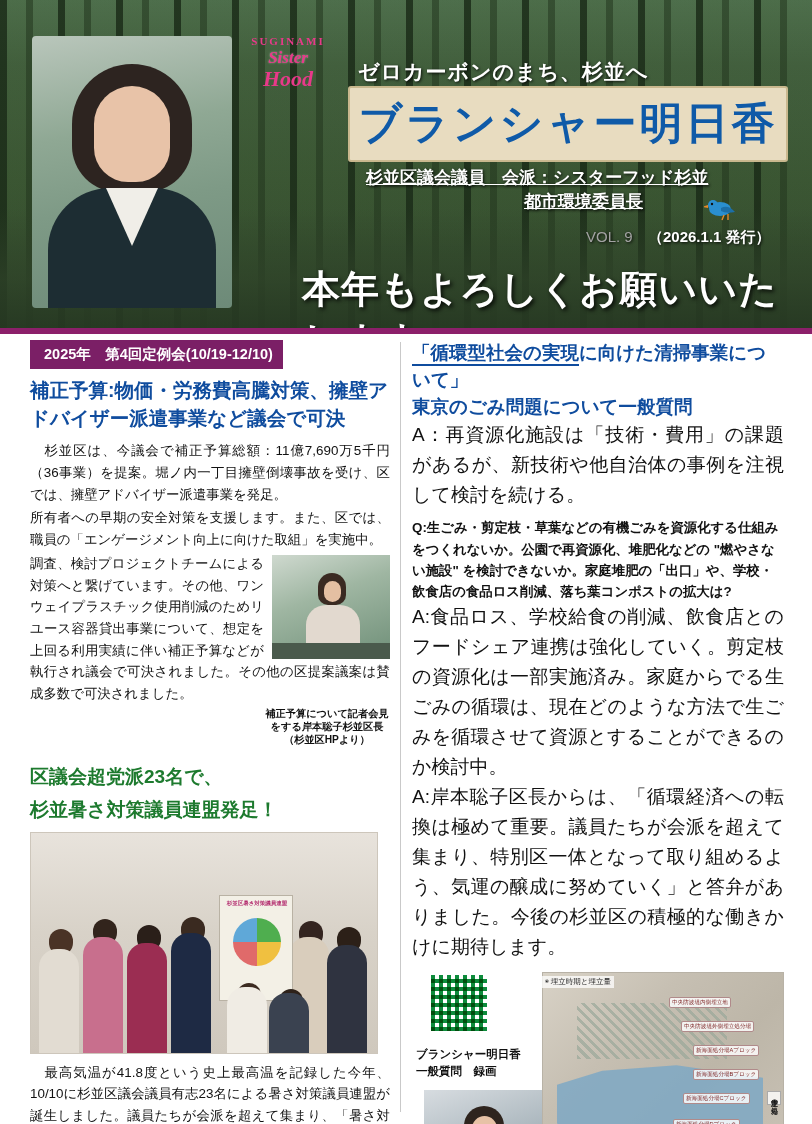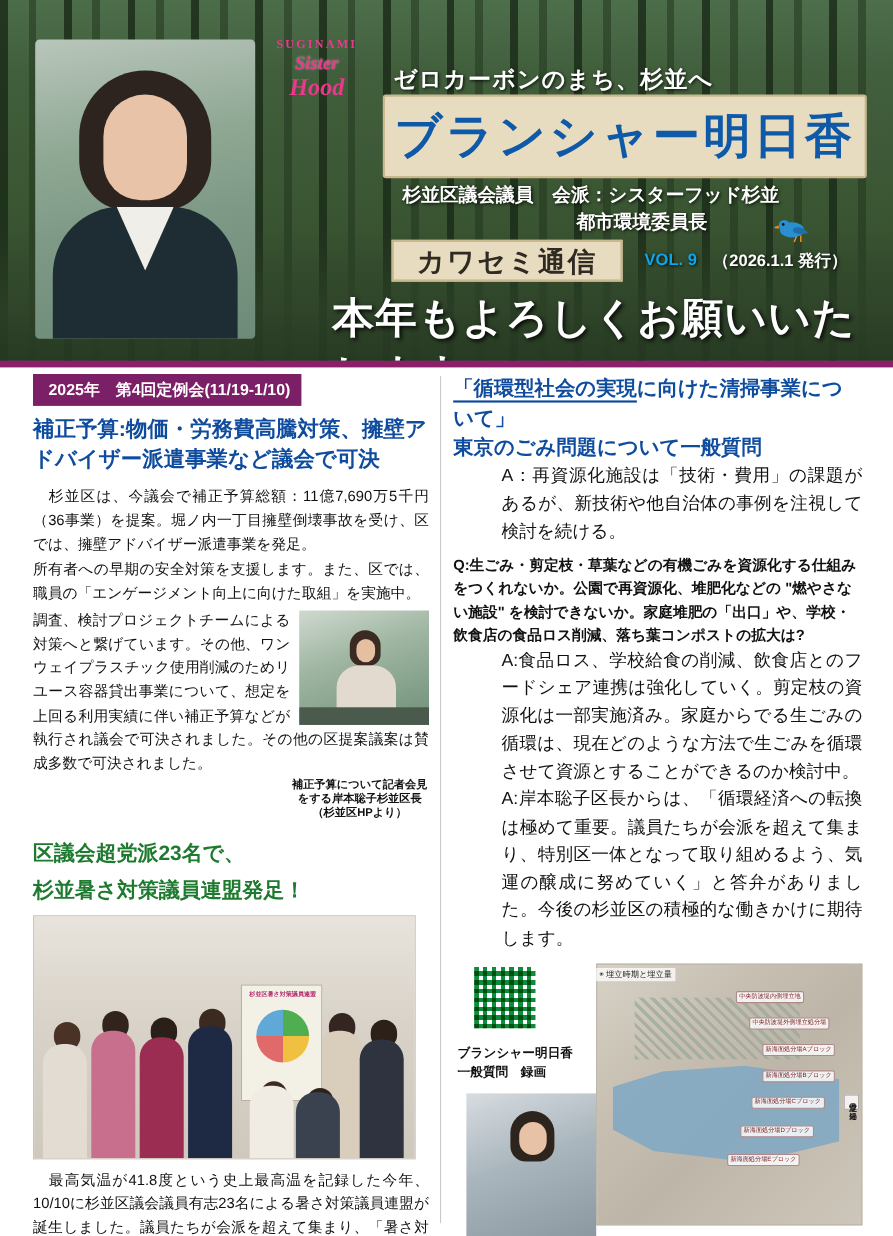--- a/index.html
+++ b/index.html
@@ -149,20 +149,21 @@
     letter-spacing: 3px;
     color: #0f5aa8;
     font-family: "Liberation Sans", sans-serif;
   }
   .role-line1, .role-line2 {
     position: absolute;
     color: #ffffff;
     font-size: 17px;
     font-weight: bold;
     text-shadow: 1px 1px 3px rgba(0,0,0,0.9);
+    text-decoration: underline;
   }
   .role-line1 { left: 366px; top: 166px; }
   .role-line2 { left: 524px; top: 190px; }
 
   .kawasemi-box {
     position: absolute;
     left: 356px;
     top: 218px;
     width: 210px;
     height: 38px;
@@ -174,21 +175,21 @@
     font-size: 25px; font-weight: bold; color: #2f2a22; letter-spacing: 2px;
   }
   .bird {
     position: absolute;
     left: 704px; top: 196px;
     width: 34px; height: 26px;
   }
   .vol-text {
     position: absolute;
     left: 586px; top: 228px;
-    color: #0ea5e9; font-size: 15px; font-weight: bold;
+    color: #a3a3a3; font-size: 15px; font-weight: normal;
     text-shadow: 1px 1px 3px rgba(0,0,0,0.9);
   }
   .issue-text {
     position: absolute;
     left: 648px; top: 228px;
     color: #ffffff; font-size: 15px; font-weight: bold;
     text-shadow: 1px 1px 3px rgba(0,0,0,0.9);
   }
   .greeting {
     position: absolute;
@@ -350,25 +351,24 @@
     line-height: 1.45;
   }
   .qa-q {
     font-size: 13.4px;
     line-height: 1.58;
     color: #111;
     margin-top: 7px;
     font-weight: bold;
   }
   .qa-a {
-    font-size: 16px;
+    font-size: 19px;
     line-height: 1.58;
     color: #111;
     text-align: justify;
-    margin-left: 44px;
   }
   .bold-inline { font-weight: bold; }
 
   
   .br-wrap {
     position: relative;
     margin-top: 10px;
     width: 372px;
     height: 258px;
   }
@@ -474,23 +474,20 @@
 
   <div class="title-tag">ゼロカーボンのまち、杉並へ</div>
 
   <div class="name-box">
     <span class="nm">ブランシャー明日香</span>
   </div>
 
   <div class="role-line1">杉並区議会議員　会派：シスターフッド杉並</div>
   <div class="role-line2">都市環境委員長</div>
 
-  <div class="kawasemi-box">
-    <span>カワセミ通信</span>
-  </div>
 
   <svg class="bird" viewBox="0 0 34 26">
     <ellipse cx="16" cy="13" rx="11" ry="7" fill="#2a8fd0"></ellipse>
     <circle cx="9" cy="9" r="5" fill="#2a8fd0"></circle>
     <path d="M4 9 L-2 11 L4 12 Z" fill="#e88a2a"></path>
     <path d="M17 12 Q24 8 31 16 Q22 18 17 15 Z" fill="#1c6fa8"></path>
     <circle cx="8" cy="8" r="1.2" fill="#111"></circle>
     <path d="M20 19 L18 24 M24 18 L24 24" stroke="#e88a2a" stroke-width="1.4"></path>
   </svg>
 
@@ -498,21 +495,21 @@
   <div class="issue-text">（2026.1.1 発行）</div>
   <div class="greeting">本年もよろしくお願いいたします。</div>
 </div>
 
 <div class="divider"></div>
 
 <div class="columns">
   <div class="vline"></div>
 
   <div class="col-left">
-    <div class="sec-badge">2025年　第4回定例会(11/19-1/10)</div>
+    <div class="sec-badge">2025年　第4回定例会(10/19-12/10)</div>
 
     <h2 class="head-blue">補正予算:物価・労務費高騰対策、擁壁アドバイザー派遣事業など議会で可決</h2>
 
     <p class="body-txt">　杉並区は、今議会で補正予算総額：11億7,690万5千円（36事業）を提案。堀ノ内一丁目擁壁倒壊事故を受け、区では、擁壁アドバイザー派遣事業を発足。</p>
     <p class="body-txt">所有者への早期の安全対策を支援します。また、区では、職員の「エンゲージメント向上に向けた取組」を実施中。</p>
 
     <div class="clearfix">
       <div class="photo-kishimoto">
         <div class="pk-head"></div>
         <div class="pk-face"></div>

